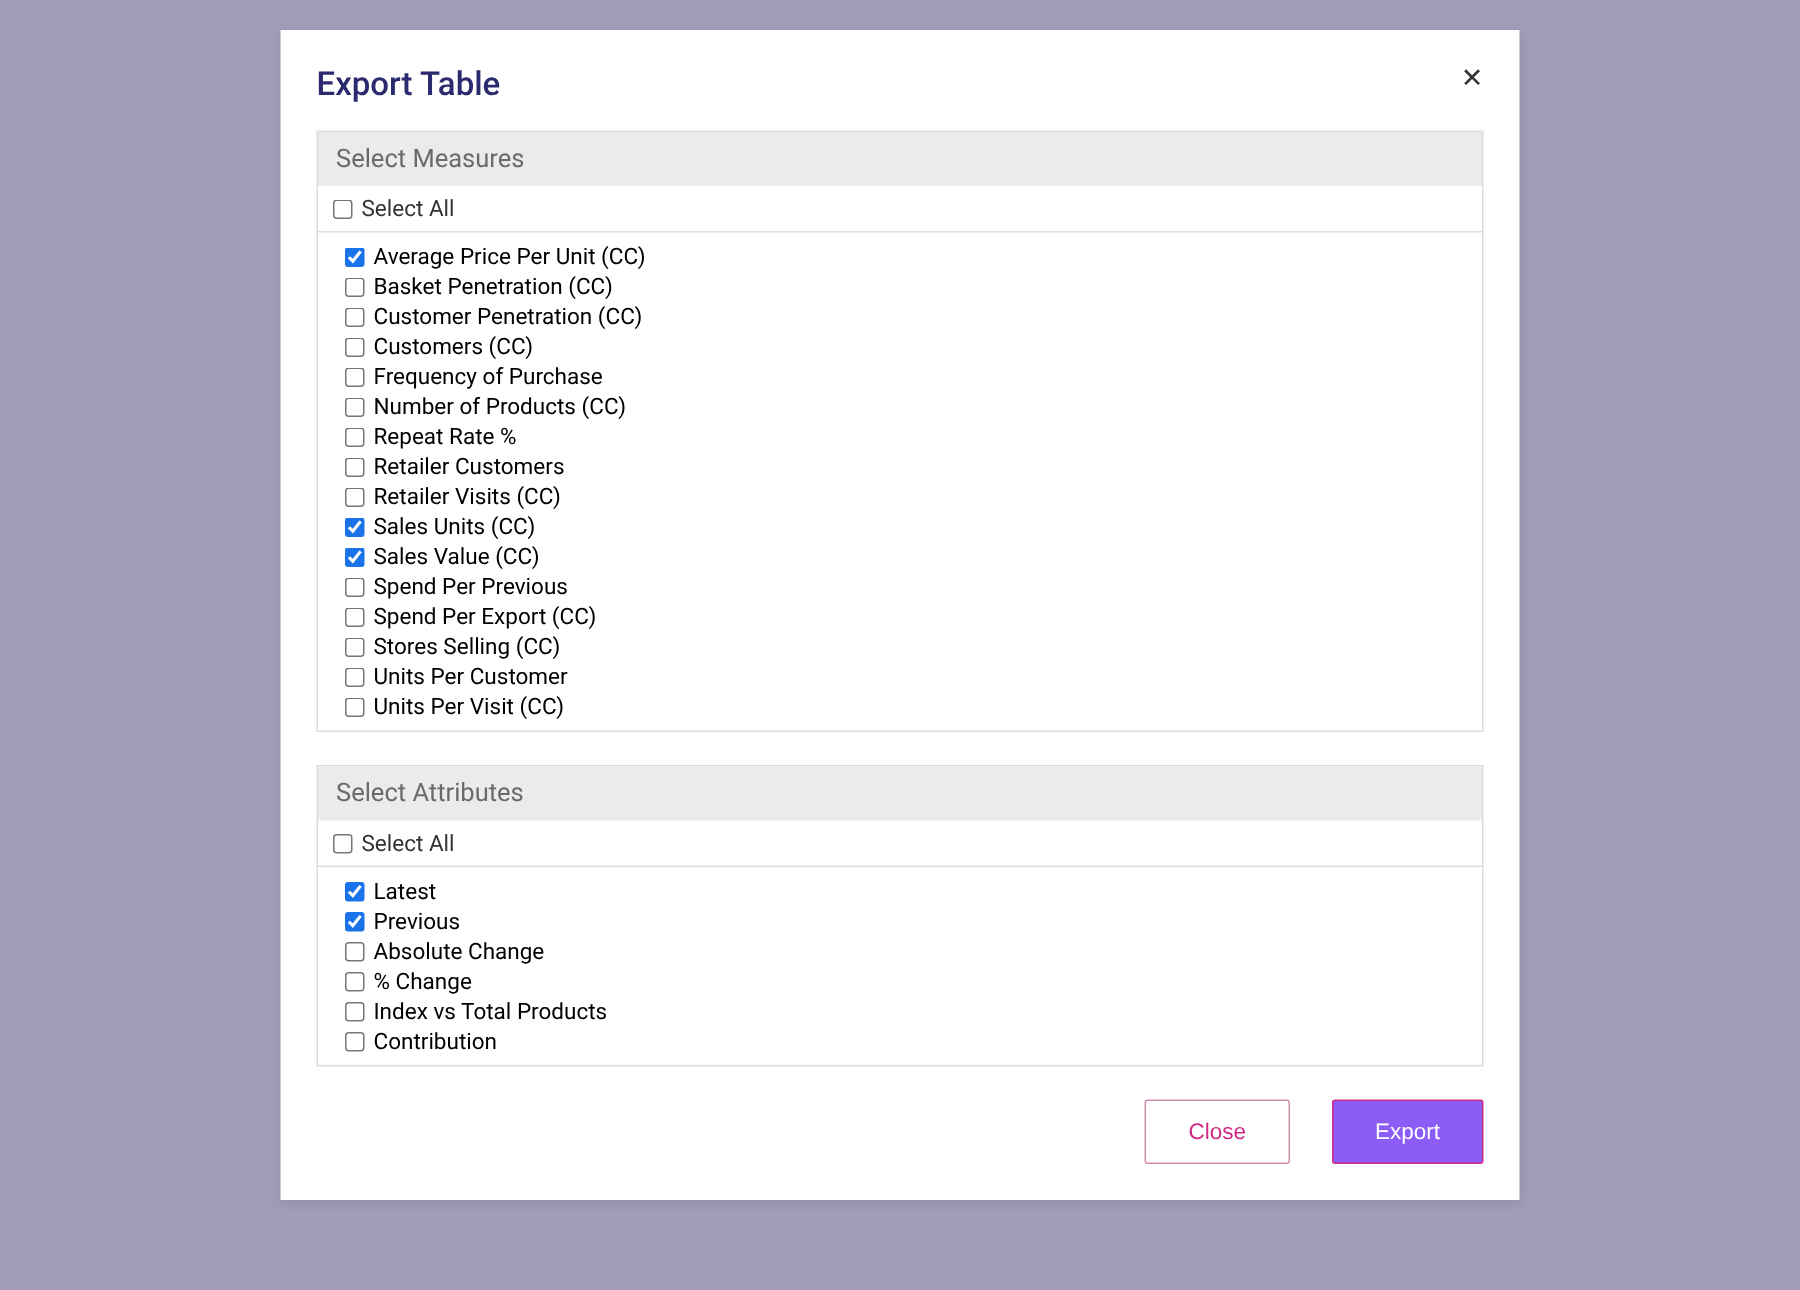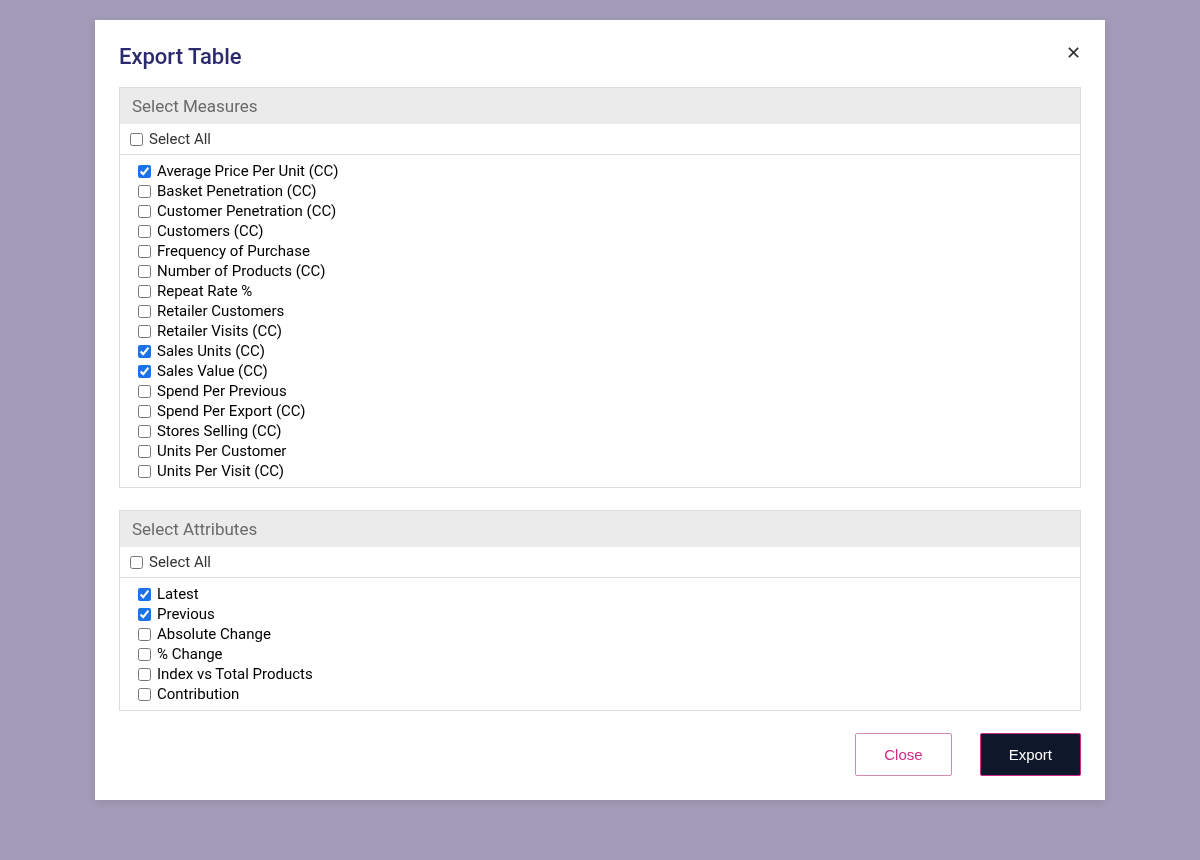--- a/index.html
+++ b/index.html
@@ -13,21 +13,21 @@
       width: 1200px;
       height: 860px;
       overflow: hidden;
       display: flex;
       align-items: flex-start;
       justify-content: center;
       padding-top: 20px;
     }
     .modal {
       background: #ffffff;
-      width: 1010px;
+      width: 826px;
       padding: 24px;
       box-shadow: 0 2px 8px rgba(0,0,0,0.1);
       position: relative;
     }
     .modal-title {
       color: #2c2a6e;
       font-size: 22px;
       font-weight: 500;
       margin-bottom: 18px;
     }
@@ -104,21 +104,21 @@
       font-size: 15px;
       cursor: pointer;
       border-radius: 2px;
     }
     .btn-close {
       background: #ffffff;
       border: 1px solid #d08daf;
       color: #ce2a85;
     }
     .btn-export {
-      background: #0f172a;
+      background: #8b5cf6;
       border: 1px solid #ce2a85;
       color: #ffffff;
     }
     
     .checkbox-list.scrollable::-webkit-scrollbar {
       width: 17px;
     }
     .checkbox-list.scrollable::-webkit-scrollbar-track {
       background: #f1f1f1;
     }

